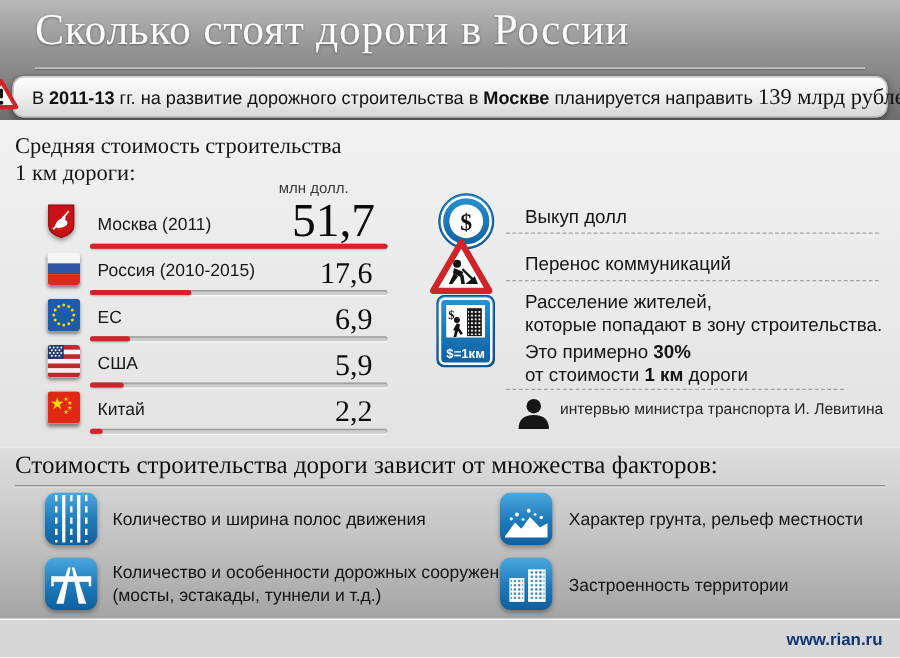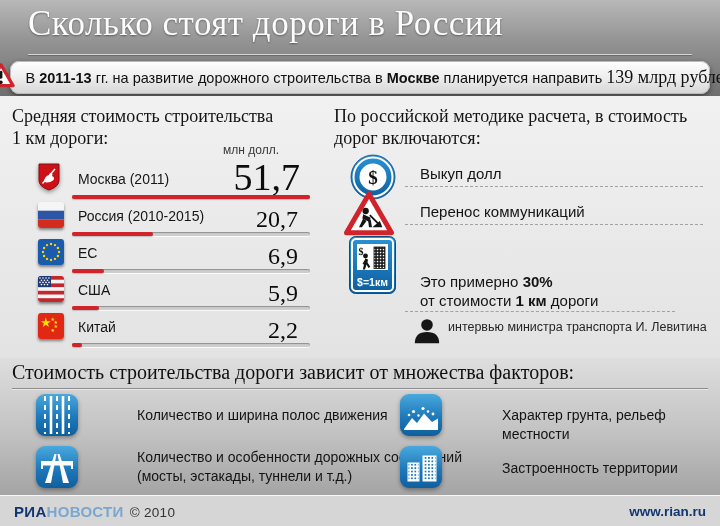--- a/index.html
+++ b/index.html
@@ -53,21 +53,21 @@
   .sources-text { position:absolute; left:448px; top:223px; font-size:12.5px; line-height:17px; color:#262626; }
 
   
   .factors { position:absolute; left:0; top:358px; width:720px; height:137px;
     background:linear-gradient(180deg,#dedede 0%,#c2c2c2 55%,#a4a4a4 100%); }
   .f-heading { position:absolute; left:12px; top:3px; font-family:"Liberation Serif",serif;
     font-size:20px; color:#101010; }
   .f-rule { position:absolute; left:12px; right:12px; top:30px; height:1px; background:#8d8d8d;
     box-shadow:0 1px 0 rgba(255,255,255,.5); }
   .f-icon { position:absolute; width:42px; height:42px; filter:drop-shadow(0 2px 2px rgba(0,0,0,.35)); }
-  .f-text { position:absolute; font-size:14px; line-height:19px; color:#141414;margin-left:47px; }
+  .f-text { position:absolute; font-size:14px; line-height:19px; color:#141414; }
 
   
   .footer { position:absolute; left:0; top:495px; width:720px; height:31px; background:#d6d6d6;
     border-top:1px solid #f7f7f7; }
   .brand { position:absolute; left:14px; top:7px; font-size:15px; font-weight:bold; letter-spacing:.3px; }
   .brand .ria { color:#123672; }
   .brand .novosti { color:#7ba7cf; }
   .brand .copy { color:#333; font-weight:normal; font-size:13.5px; margin-left:6px; }
   .url { position:absolute; right:14px; top:8px; font-size:13.5px; font-weight:bold; color:#123672; }
 </style>
@@ -138,21 +138,21 @@
 
     <div class="chart-row" style="top:103px">
       <span class="flag">
         <svg width="26" height="26" viewBox="0 0 26 26">
           <rect width="26" height="8.7" fill="#f5f5f5"></rect>
             <rect y="8.7" width="26" height="8.6" fill="#2d55a5"></rect>
             <rect y="17.3" width="26" height="8.7" fill="#d52b1e"></rect>
         </svg>
       </span>
       <span class="row-label">Россия (2010-2015)</span>
-      <span class="row-value">20,7</span>
+      <span class="row-value">17,6</span>
       <span class="row-bar">
           <span class="bar-fill" style="width: 34%; background: rgb(210, 35, 42);"></span>
         </span>
     </div>
 
     <div class="chart-row" style="top:140px">
       <span class="flag">
         <svg width="26" height="26" viewBox="0 0 26 26">
           <rect width="26" height="26" fill="#1a5bab"></rect>
           <g fill="#ffd200">
@@ -225,24 +225,20 @@
           <text x="12.5" y="18.5" font-size="5" fill="#ffde00">★</text>
         </svg>
       </span>
       <span class="row-label">Китай</span>
       <span class="row-value">2,2</span>
       <span class="row-bar">
           <span class="bar-fill" style="width: 4.3%; background: rgb(210, 35, 42);"></span>
         </span>
     </div>
 
-    <div class="panel-heading m-heading" style="position:absolute">
-      <div>По российской методике расчета, в стоимость</div>
-      <div>дорог включаются:</div>
-    </div>
 
     <span class="m-icon" style="left:350px; top:58px">
       <svg width="46" height="46" viewBox="0 0 46 46">
         <circle cx="23" cy="23" r="22" fill="url(#gradSign)" stroke="#0a4d85" stroke-width="0.8"></circle>
         <circle cx="23" cy="23" r="19.5" fill="none" stroke="#fff" stroke-width="2"></circle>
         <circle cx="23" cy="23" r="13.5" fill="#fff"></circle>
         <text x="23" y="30" font-size="19" font-weight="bold" text-anchor="middle" fill="#111" font-family="'Liberation Serif',serif">$</text>
       </svg>
     </span>
     <span class="m-text" style="top:68px">Выкуп долл</span>
@@ -268,20 +264,24 @@
       <svg width="47" height="58" viewBox="0 0 47 58">
         <rect x="0.5" y="0.5" width="46" height="57" rx="6" fill="url(#gradSign)" stroke="#0a4d85" stroke-width="1"></rect>
         <rect x="3" y="3" width="41" height="52" rx="4" fill="none" stroke="#fff" stroke-width="2"></rect>
         <rect x="8" y="8" width="31" height="26" fill="#fff"></rect>
         <text x="9.5" y="19" font-size="10" font-weight="bold" fill="#111" font-family="'Liberation Serif',serif">$</text>
         <circle cx="16.5" cy="20" r="2.4" fill="#141414"></circle>
         <path d="M16.5 22.5 L13.5 28 L15 28.5 L13.8 33.5 L16 33.5 L17.5 28.5 L19.5 32 L21.3 30.8 L18.5 26.5 L19 23.5 Z" fill="#141414"></path>
         <rect x="25" y="11" width="11" height="21.5" fill="url(#winS)" stroke="#141414" stroke-width="0.8"></rect>
         <text x="23.5" y="50" font-size="10.5" font-weight="bold" text-anchor="middle" fill="#fff">$=1км</text>
       </svg>
+    </span>
+    <span class="m-text" style="top:136px">
+      <div>Расселение жителей,</div>
+      <div>которые попадают в зону строительства.</div>
     </span>
     <span class="m-text note" style="top:176px">
       <div><span>Это примерно </span><span class="b">30%</span></div>
       <div><span>от стоимости </span><span class="b">1 км</span><span> дороги</span></div>
     </span>
     <div class="sep" style="top:215px; width:270px"></div>
 
     <span class="m-icon" style="left:413px; top:221px">
       <svg width="28" height="28" viewBox="0 0 30 30">
         <circle cx="15" cy="8.5" r="6.2" fill="#161616"></circle>
@@ -343,17 +343,16 @@
       <svg width="42" height="42" viewBox="0 0 42 42">
         <rect width="42" height="42" rx="9" fill="url(#gradBlue)"></rect>
         <rect x="8" y="17" width="11" height="18" fill="url(#winB)" stroke="#fff" stroke-width="1"></rect>
         <rect x="23" y="10" width="13" height="25" fill="url(#winB)" stroke="#fff" stroke-width="1"></rect>
       </svg>
     </span>
     <span class="f-text" style="left:455px; top:101px">Застроенность территории</span>
   </div>
 
   <div class="footer">
-    <div class="brand"><span class="ria">РИА</span><span class="novosti">НОВОСТИ</span><span class="copy">© 2010</span></div>
     <div class="url">www.rian.ru</div>
   </div>
 
 </div>
 
 </body></html>

